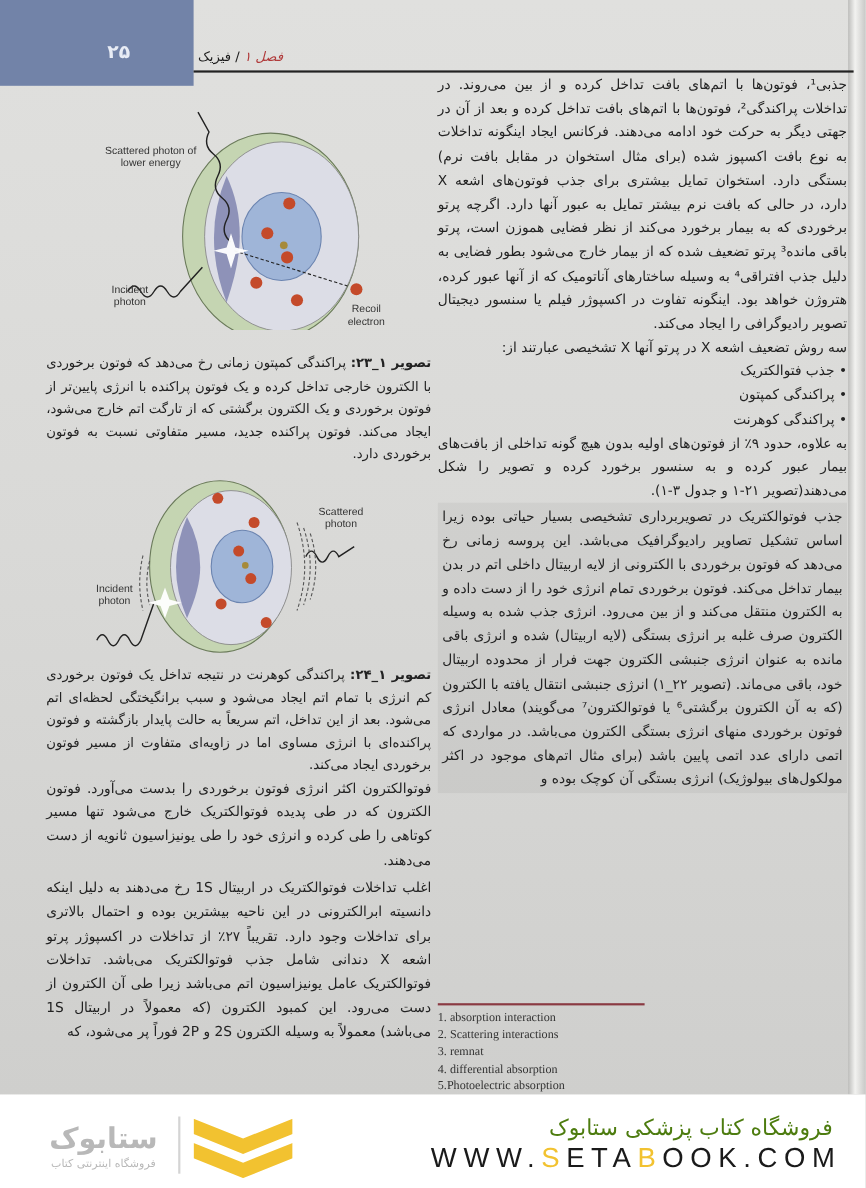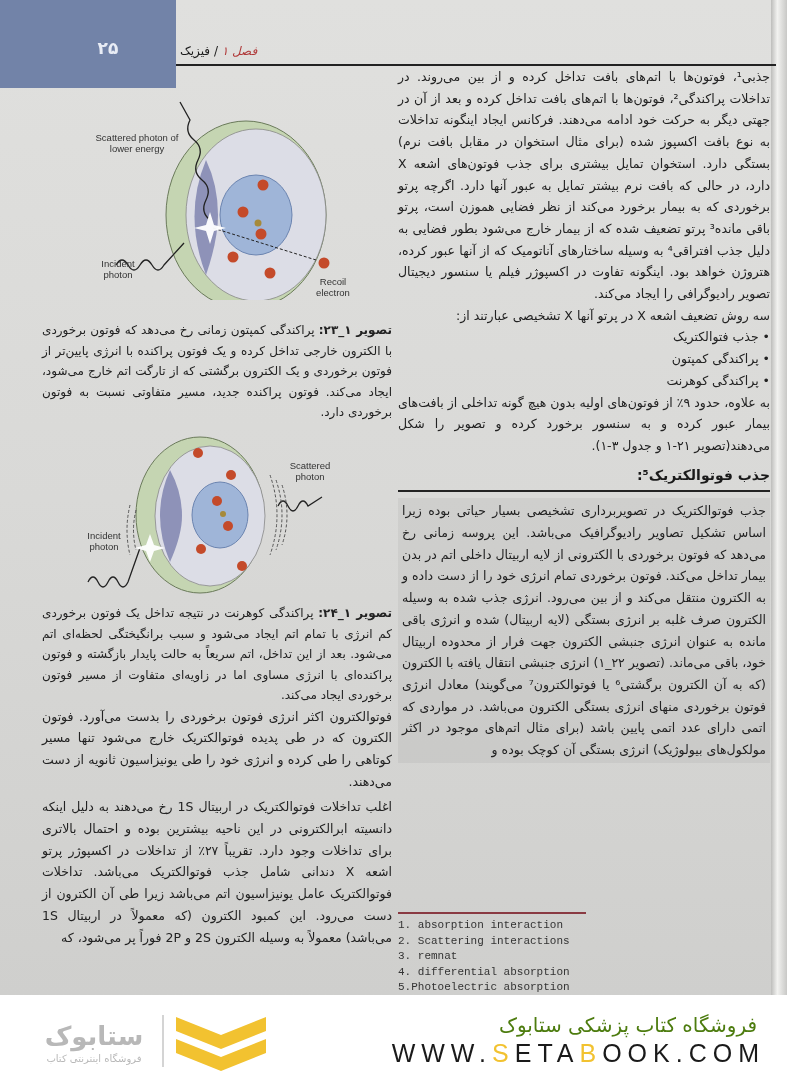--- a/index.html
+++ b/index.html
@@ -13,21 +13,21 @@
   .page {
     position: absolute; left: 0; top: 0; width: 787px; height: 995px;
     background: linear-gradient(180deg, #e0e0de 0%, #d9d9d7 50%, #cfcfcd 100%);
     overflow: hidden;
   }
   .page-edge {
     position: absolute; right: 0; top: 0; width: 16px; height: 995px;
     background: linear-gradient(90deg, #bdbdbb, #f2f2f0 40%, #c8c8c6);
   }
   .blue-tab {
-    position: absolute; left: 0; top: 0; width: 176px; height: 88px;
+    position: absolute; left: 0; top: 0; width: 176px; height: 78px;
     background: #7283a8;
   }
   .page-number {
     position: absolute; left: 88px; top: 38px; width: 40px; text-align: center;
     color: #e8ecf5; font-size: 17px; font-weight: bold;
   }
   .running-head {
     position: absolute; left: 176px; top: 44px; width: 300px;
     direction: rtl; text-align: left; font-size: 12px; padding-left: 4px;
   }
@@ -57,21 +57,21 @@
   .fig2 { left: 70px; top: 430px; width: 300px; height: 170px; }
   .fig-label {
     position: absolute; font-size: 9.5px; line-height: 11px; color: #333; text-align: center;
     font-family: "Liberation Sans", sans-serif;
   }
   .footnote-rule {
     position: absolute; left: 398px; top: 912px; width: 188px; height: 2px; background: #8a3a42;
   }
   .footnotes {
     position: absolute; left: 398px; top: 918px; width: 300px;
-    font-family: Liberation Mono, monospace; font-size: 11px; line-height: 15.5px; color: #333;
+    font-family: Liberation Serif, serif; font-size: 11px; line-height: 15.5px; color: #333;
   }
   .banner {
     position: absolute; left: 0; top: 995px; width: 787px; height: 85px; background: #ffffff;
   }
   .banner-title {
     position: absolute; right: 30px; top: 18px; direction: rtl;
     font-size: 20px; color: #4d7c0f;
   }
   .banner-url {
     position: absolute; right: 22px; top: 44px;
@@ -106,21 +106,20 @@
   </div>
   <div class="head-rule"></div>
 
   <div class="col col-right">
     <p>جذبی¹، فوتون‌ها با اتم‌های بافت تداخل کرده و از بین می‌روند. در تداخلات پراکندگی²، فوتون‌ها با اتم‌های بافت تداخل کرده و بعد از آن در جهتی دیگر به حرکت خود ادامه می‌دهند. فرکانس ایجاد اینگونه تداخلات به نوع بافت اکسپوز شده (برای مثال استخوان در مقابل بافت نرم) بستگی دارد. استخوان تمایل بیشتری برای جذب فوتون‌های اشعه X دارد، در حالی که بافت نرم بیشتر تمایل به عبور آنها دارد. اگرچه پرتو برخوردی که به بیمار برخورد می‌کند از نظر فضایی هموزن است، پرتو باقی مانده³ پرتو تضعیف شده که از بیمار خارج می‌شود بطور فضایی به دلیل جذب افتراقی⁴ به وسیله ساختارهای آناتومیک که از آنها عبور کرده، هتروژن خواهد بود. اینگونه تفاوت در اکسپوژر فیلم یا سنسور دیجیتال تصویر رادیوگرافی را ایجاد می‌کند.</p>
     <p>سه روش تضعیف اشعه X در پرتو آنها X تشخیصی عبارتند از:</p>
     <p class="bullet">جذب فتوالکتریک</p>
     <p class="bullet">پراکندگی کمپتون</p>
     <p class="bullet">پراکندگی کوهرنت</p>
     <p>به علاوه، حدود ۹٪ از فوتون‌های اولیه بدون هیچ گونه تداخلی از بافت‌های بیمار عبور کرده و به سنسور برخورد کرده و تصویر را شکل می‌دهند(تصویر ۲۱-۱ و جدول ۳-۱).</p>
-    <div class="section-heading">جذب فوتوالکتریک⁵:</div>
     <p class="shaded">جذب فوتوالکتریک در تصویربرداری تشخیصی بسیار حیاتی بوده زیرا اساس تشکیل تصاویر رادیوگرافیک می‌باشد. این پروسه زمانی رخ می‌دهد که فوتون برخوردی با الکترونی از لایه اربیتال داخلی اتم در بدن بیمار تداخل می‌کند. فوتون برخوردی تمام انرژی خود را از دست داده و به الکترون منتقل می‌کند و از بین می‌رود. انرژی جذب شده به وسیله الکترون صرف غلبه بر انرژی بستگی (لایه اربیتال) شده و انرژی باقی مانده به عنوان انرژی جنبشی الکترون جهت فرار از محدوده اربیتال خود، باقی می‌ماند. (تصویر ۲۲_۱) انرژی جنبشی انتقال یافته با الکترون (که به آن الکترون برگشتی⁶ یا فوتوالکترون⁷ می‌گویند) معادل انرژی فوتون برخوردی منهای انرژی بستگی الکترون می‌باشد. در مواردی که اتمی دارای عدد اتمی پایین باشد (برای مثال اتم‌های موجود در اکثر مولکول‌های بیولوژیک) انرژی بستگی آن کوچک بوده و</p>
   </div>
 
   <div class="figure fig1">
     <svg width="300" height="220" viewBox="0 0 300 220">
       <ellipse cx="158" cy="135" rx="80" ry="94" fill="#c5d5b2" stroke="#6a7a5a" stroke-width="1"></ellipse>
       <ellipse cx="168" cy="135" rx="70" ry="86" fill="#dcdde6" stroke="#888" stroke-width="0.8"></ellipse>
       <path d="M118 80 Q95 135 118 195 Q130 160 130 135 Q130 105 118 80Z" fill="#8e92b8"></path>
       <ellipse cx="168" cy="135" rx="36" ry="40" fill="#9fb5d8" stroke="#6b84b0"></ellipse>
       <circle cx="175" cy="105" r="5.5" fill="#c44a2a"></circle>

